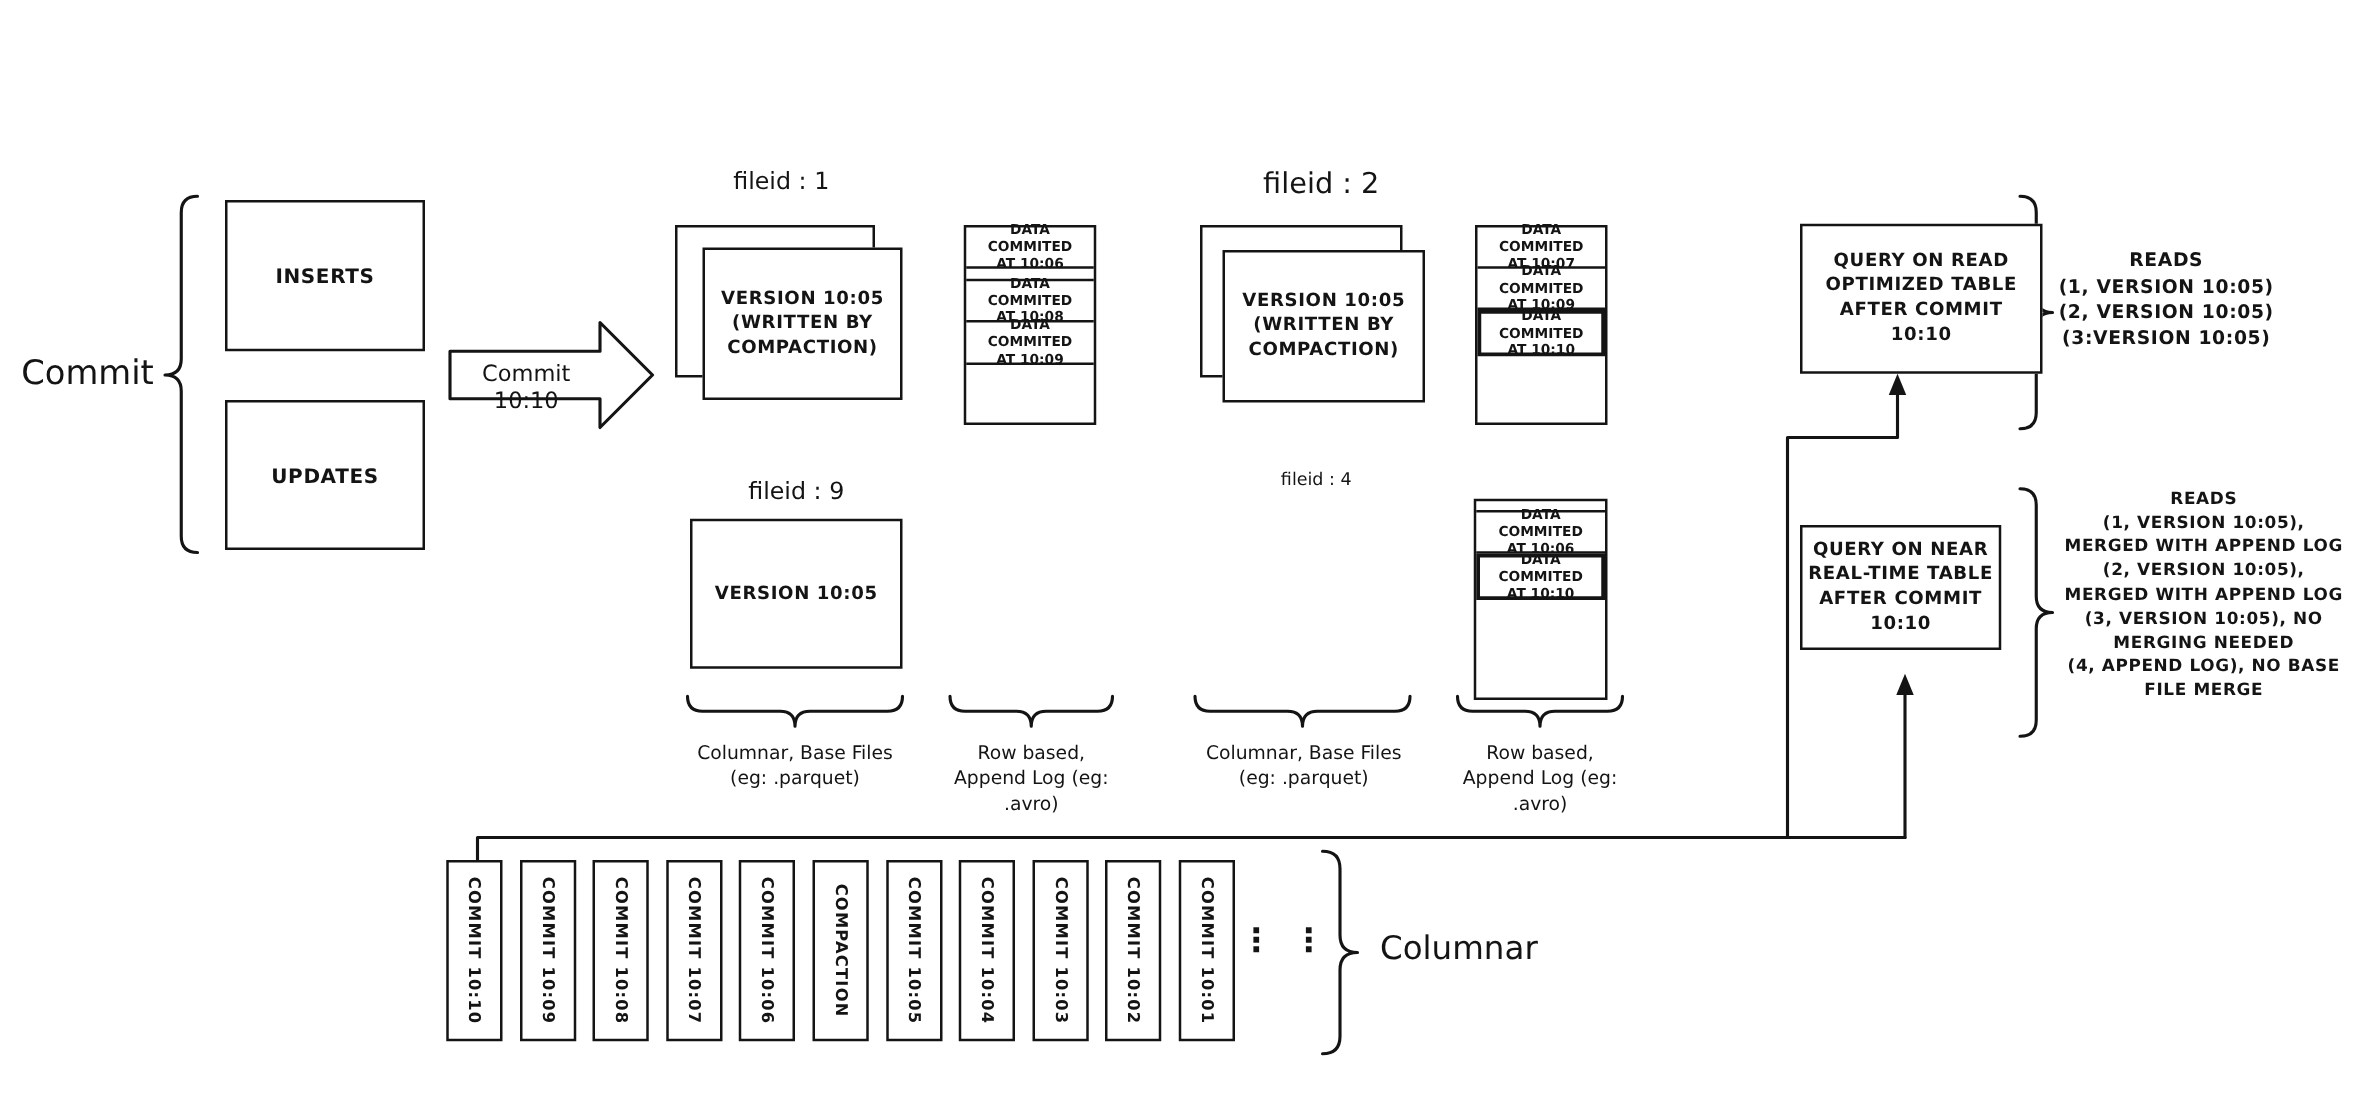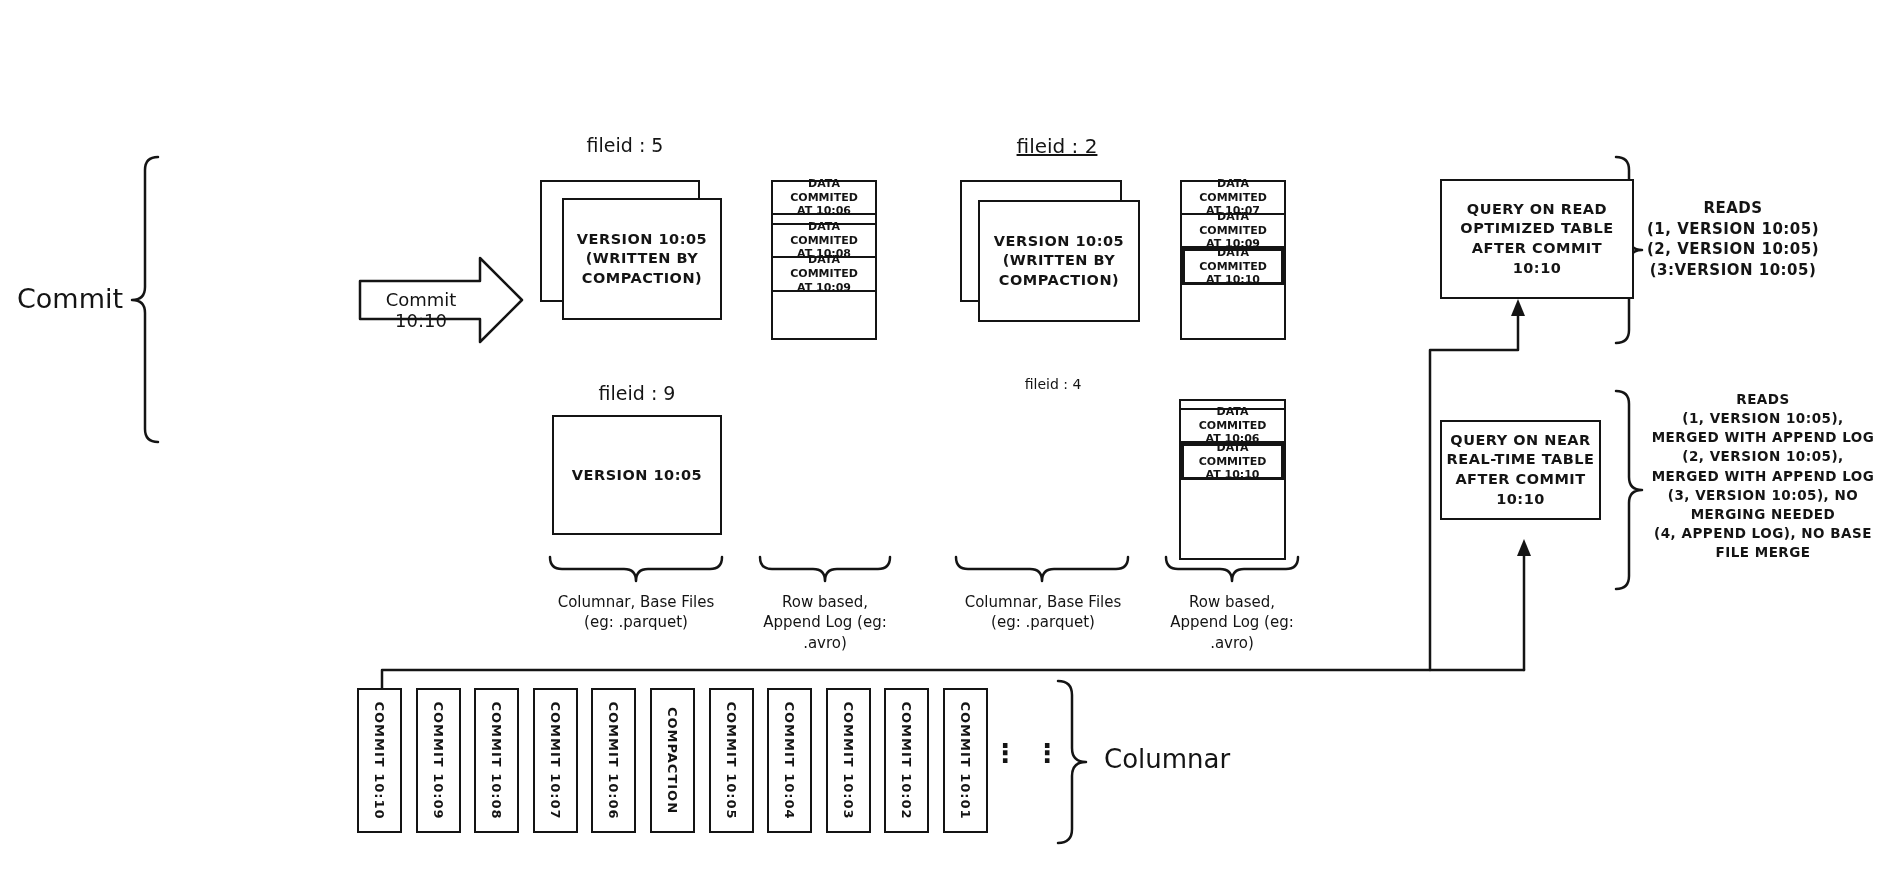--- a/index.html
+++ b/index.html
@@ -55,43 +55,49 @@
       <path d="M1524,670 L1524,554"></path>
     </g>
     <g fill="#141414" stroke="none">
       <polygon points="1518,299 1511,316 1525,316"></polygon>
       <polygon points="1524,539 1517,556 1531,556"></polygon>
     </g>
   </svg>
 
 
   <div class="abs hand center" style="left:15px;top:283px;width:110px;font-size:27px;">Commit</div>
+  <div class="box caps" style="left:180px;top:160px;width:160px;height:121px;font-size:16px;">
+    <span>INSERTS</span>
+  </div>
+  <div class="box caps" style="left:180px;top:320px;width:160px;height:120px;font-size:16px;">
+    <span>UPDATES</span>
+  </div>
 
   <div class="abs hand center" style="left:362px;top:289px;width:118px;font-size:18px;">Commit 10:10</div>
 
-  <div class="abs hand center" style="left:545px;top:134px;width:160px;font-size:19px;">fileid : 5</div>
+  <div class="abs hand center" style="left:545px;top:134px;width:160px;font-size:19px;">fileid : 1</div>
   <div class="box" style="left:540px;top:180px;width:160px;height:122px;"></div>
   <div class="box caps ml" style="left:562px;top:198px;width:160px;height:122px;font-size:14.5px;line-height:1.35;">
     <span class="ml">VERSION 10:05
 (WRITTEN BY
 COMPACTION)</span>
   </div>
 
   <div class="log" style="left:771px;top:180px;width:106px;height:160px;">
     <div class="seg" style="height:33px;">DATA COMMITED
 AT 10:06</div>
     <div class="strip" style="height:10px;"></div>
     <div class="seg" style="height:33px;">DATA COMMITED
 AT 10:08</div>
     <div class="seg" style="height:34px;">DATA COMMITED
 AT 10:09</div>
     <div class="filler"></div>
   </div>
 
-  <div class="abs hand center" style="left:977px;top:134px;width:160px;font-size:20px;text-decoration:underline;">fileid : 2</div>
+  <div class="abs hand center" style="left:977px;top:134px;width:160px;font-size:23px;">fileid : 2</div>
   <div class="box" style="left:960px;top:180px;width:162px;height:122px;"></div>
   <div class="box caps ml" style="left:978px;top:200px;width:162px;height:122px;font-size:14.5px;line-height:1.35;">
     <span class="ml">VERSION 10:05
 (WRITTEN BY
 COMPACTION)</span>
   </div>
 
   <div class="log" style="left:1180px;top:180px;width:106px;height:160px;">
     <div class="seg" style="height:33px;">DATA COMMITED
 AT 10:07</div>

